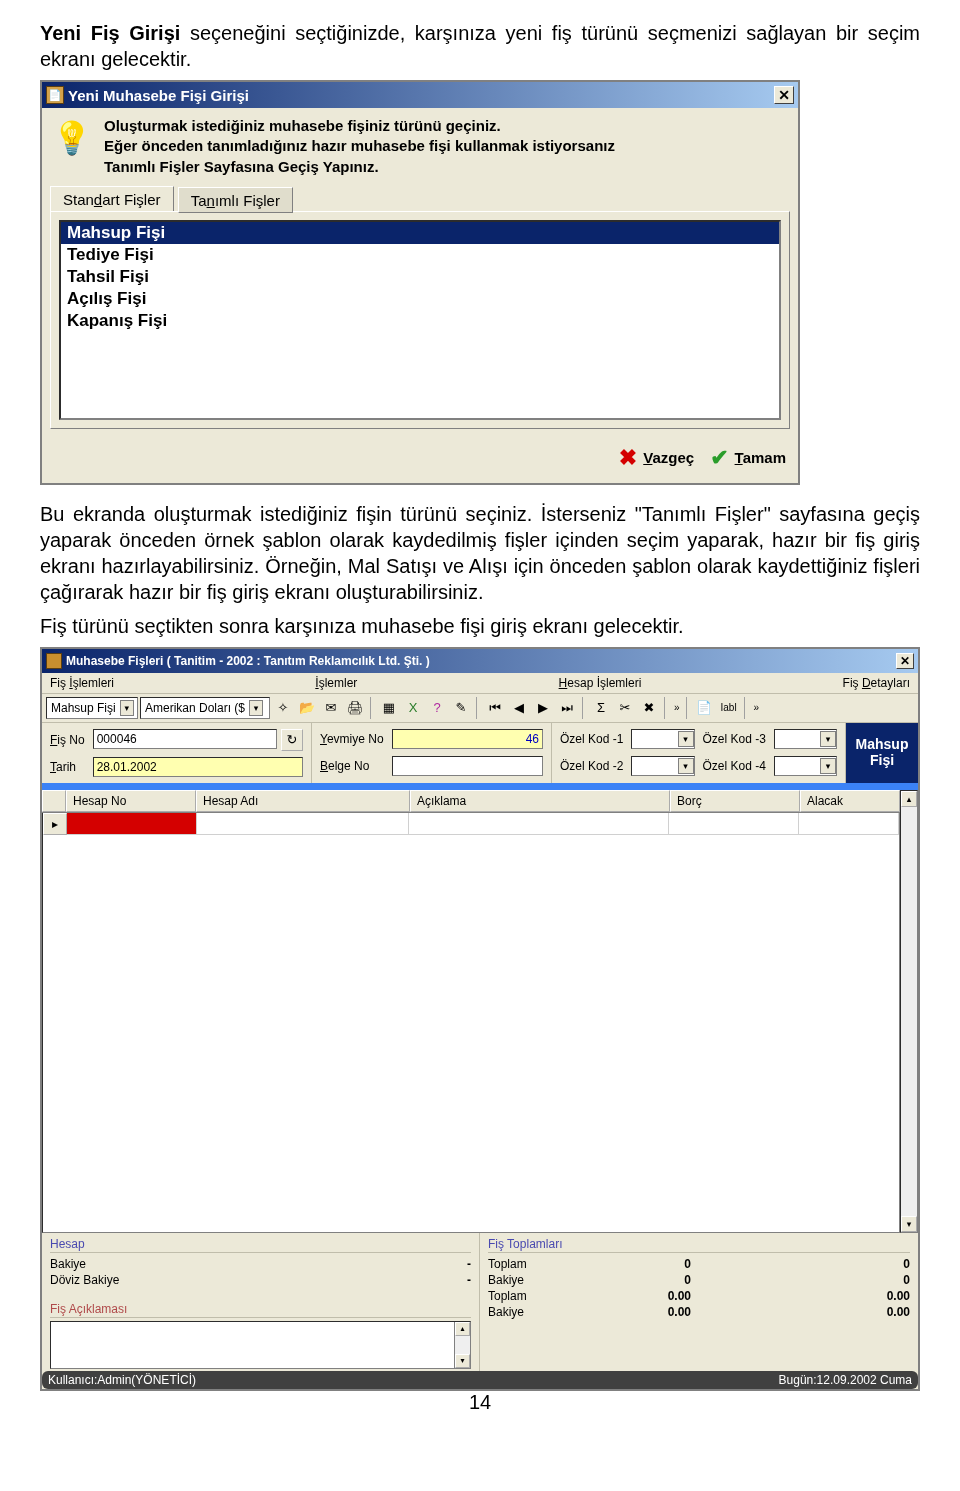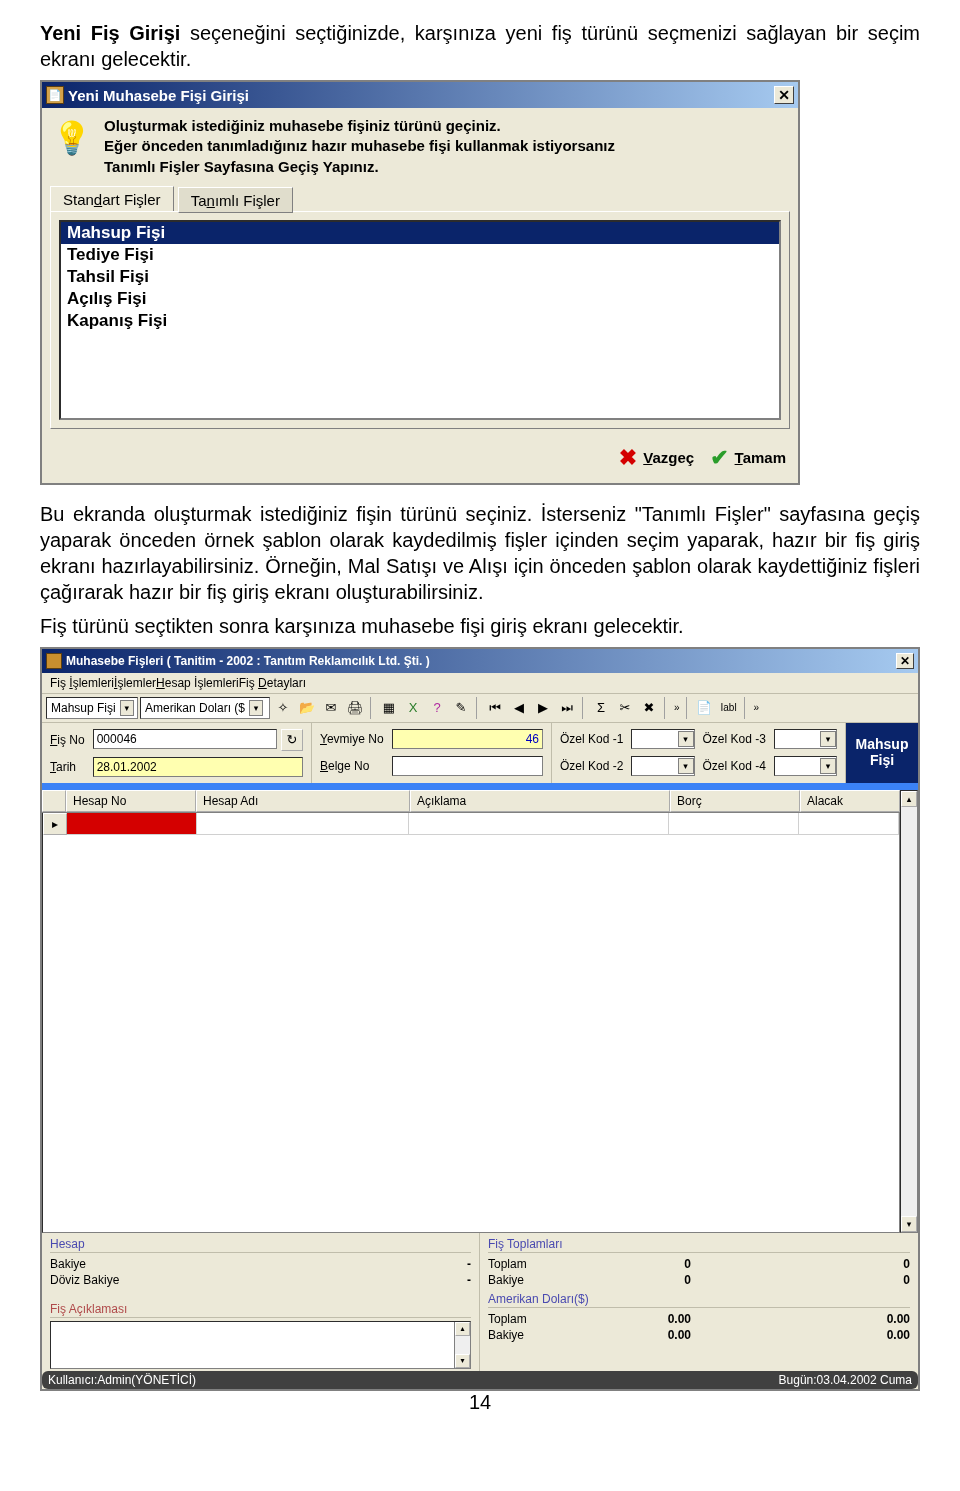--- a/index.html
+++ b/index.html
@@ -86,21 +86,21 @@
   }
   .app-title {
     display:flex;align-items:center;
     background: linear-gradient(to right,#0a246a,#a6caf0);
     color:#fff; font-weight:bold; padding:2px 4px; height:24px;
   }
   .app-title .tic { width:16px;height:16px;background:#c98f2f;border:1px solid #5b3e12;margin-right:4px;}
   .app-title .ttl { flex:1; }
   .app-title .close { width:18px;height:16px;background:#ece9d8;border:1px solid #fff;border-right-color:#404040;border-bottom-color:#404040;display:flex;align-items:center;justify-content:center;color:#000;font-weight:bold;}
 
-  .menubar { display:flex; padding:3px 8px; border-bottom:1px solid #c0bdab;}
+  .menubar { display:flex; gap:14px; padding:3px 8px; border-bottom:1px solid #c0bdab;justify-content:space-between;}
   .menubar span u { text-decoration: underline;}
   .toolbar { display:flex; align-items:center; gap:2px; padding:3px 4px; border-bottom:1px solid #c0bdab; flex-wrap:nowrap;}
   .tb-combo {
     display:flex;align-items:center;background:#fff;border:1px inset #808080;
     height:22px; padding:0 2px 0 4px; gap:4px;
   }
   .tb-combo .arrow { width:14px;height:16px;background:#ece9d8;border:1px solid #808080;display:flex;align-items:center;justify-content:center;font-size:9px;}
   .tb-ico {
     width:22px;height:22px;border:1px solid transparent;
     display:flex;align-items:center;justify-content:center;font-size:13px;
@@ -397,21 +397,20 @@
             <div class="kv">
               <span></span>
               <span class="v">0</span>
             </div>
             <div class="kv">
               <span></span>
               <span class="v">0</span>
             </div>
           </div>
       </div>
-      <div class="grp-title" style="margin-top:4px;">Amerikan Doları($)</div>
       <div class="two-col">
         <div class="sub" id="dv1">
             <div class="kv">
               <span>Toplam</span>
               <span class="v">0.00</span>
             </div>
             <div class="kv">
               <span>Bakiye</span>
               <span class="v">0.00</span>
             </div>
@@ -425,17 +424,17 @@
               <span></span>
               <span class="v">0.00</span>
             </div>
           </div>
       </div>
     </div>
   </div>
 
   <div class="status">
     <span>Kullanıcı:Admin(YÖNETİCİ)</span>
-    <span>Bugün:03.04.2002 Cuma</span>
+    <span>Bugün:12.09.2002 Cuma</span>
   </div>
 </div>
 
 <div class="page-no">14</div>
 
 </body></html>

